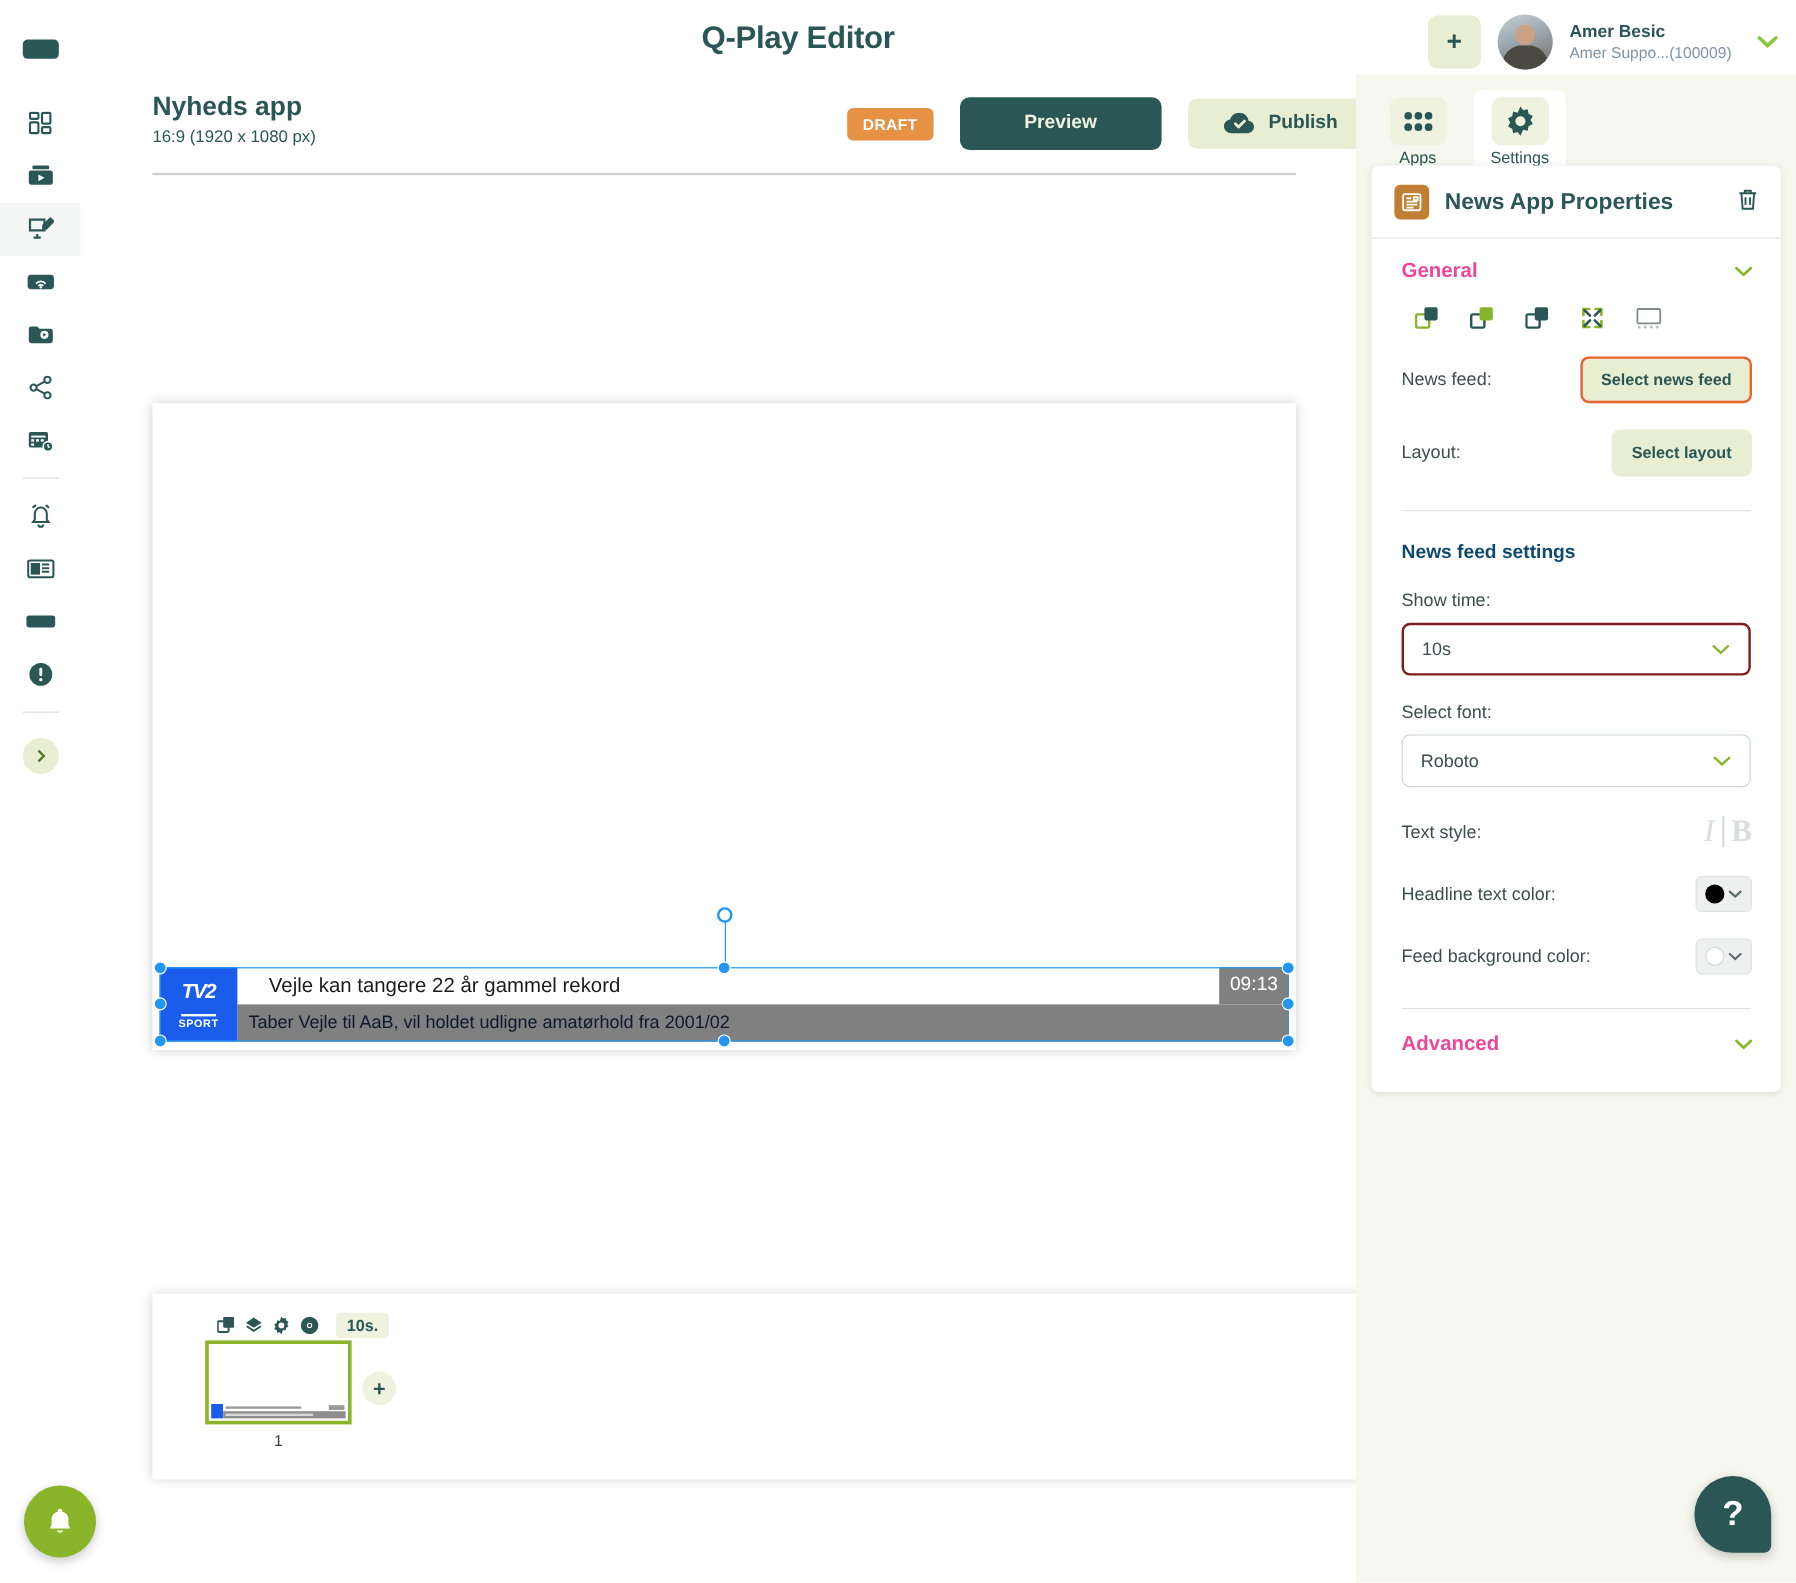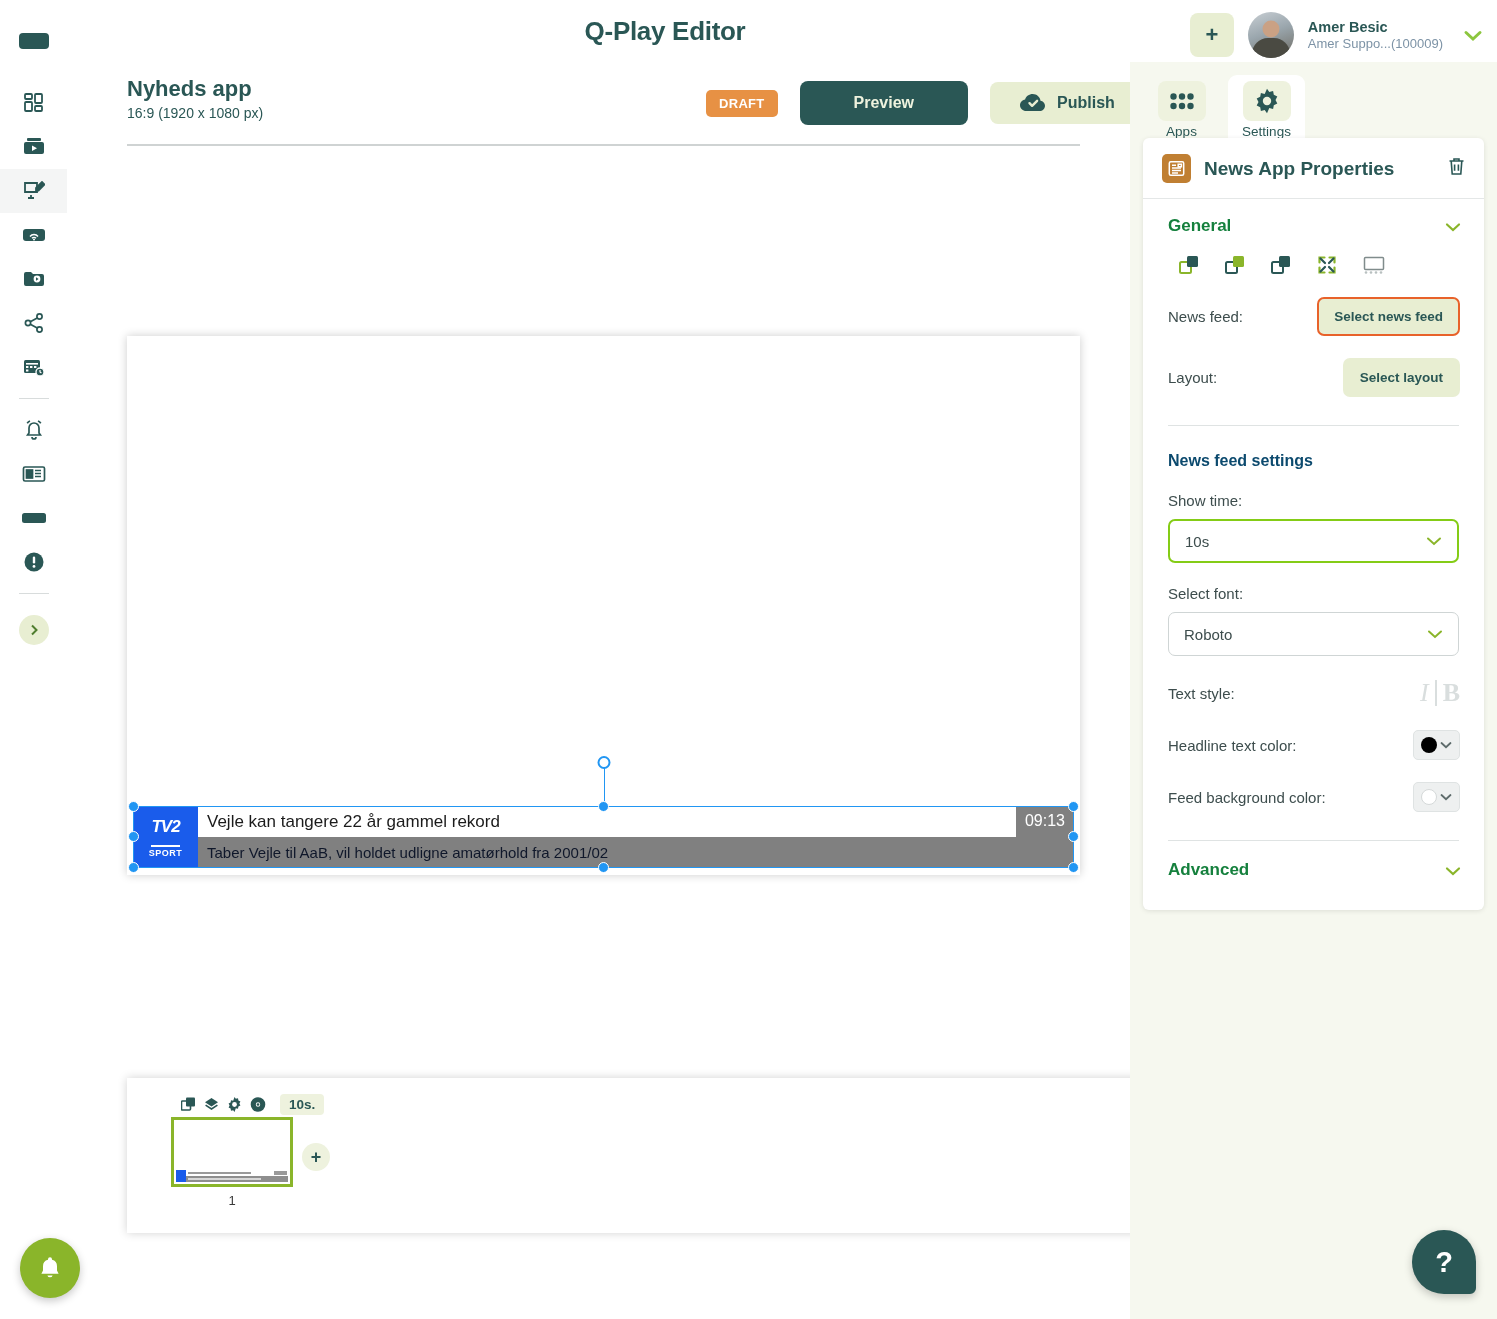--- a/index.html
+++ b/index.html
@@ -98,21 +98,21 @@
     position:absolute; left:0; top:0; width:65px; height:62px; background:#1a5ceb;
     display:flex; flex-direction:column; align-items:center; justify-content:center; gap:1px;
   }
   .tv2 { color:#fff; font-weight:bold; font-style:italic; font-size:17px; letter-spacing:-1px; }
   .tv2 span { display:inline-block; border-bottom:2px solid #fff; padding-bottom:8px;text-align:center; }
   .sporttxt { color:#fff; font-weight:bold; font-size:9px; letter-spacing:.5px; }
   .ticker-head {
     position:absolute; left:65px; top:0; right:0; height:31px; background:#ffffff;
     display:flex; align-items:center;
   }
-  .ticker-head-txt { flex:1; font-size:17px; color:#1b1b1b; padding-left:9px; }
+  .ticker-head-txt { flex:1; font-size:17px; color:#1b1b1b; padding-left:9px;margin-left:17px; }
   .ticker-time { background:#808080; color:#ffffff; font-size:16px; padding:5px 9px 6px; height:31px; display:flex; align-items:center; }
   .ticker-body {
     position:absolute; left:65px; top:31px; right:0; height:31px; background:#808080;
     display:flex; align-items:center;
   }
   .ticker-body-txt { font-size:15px; color:#0f172a; padding-left:9px; }
 
   
   .sel { position:absolute; left:6px; top:470px; width:941px; height:62px; border:1px solid #2196f3; pointer-events:none; }
   .hdl { position:absolute; width:11px; height:11px; border-radius:50%; background:#2196f3; border:1.5px solid #ffffff; }
@@ -177,42 +177,42 @@
   .app-ico {
     width:29px; height:29px; border-radius:5px; background:#c07f32;
     display:flex; align-items:center; justify-content:center; color:#ffffff; flex:none;
   }
   .rcard-title { font-size:19px; font-weight:bold; color:#2a5755; flex:1; }
   .trash { color:#2a5755; cursor:pointer; }
   .sec-head {
     display:flex; align-items:center; justify-content:space-between;
     padding:17px 23px 0 25px;
   }
-  .sec-title { font-size:17px; font-weight:bold; color:#15803d; }
+  .sec-title { font-size:17px; font-weight:bold; color:#ec4899; }
   .chev { color:#8ab52a; font-size:15px; }
   .gen-icons { display:flex; gap:26px; padding:19px 0 0 36px; }
   .row {
     display:flex; align-items:center; justify-content:space-between;
     padding: 0 24px 0 25px; margin-top: 22px;
   }
   .row-lbl { font-size:15px; color:#3d4d4d; }
   .btn-chip {
     background:#e8eed2; color:#2a5755; font-weight:bold; font-size:13.5px;
     padding:12px 17px; border-radius:7px; border:none; cursor:pointer;margin-left:37px;
   }
   .btn-chip.hl { border:2.5px solid #e8622a; padding:10px 15px; }
   .divider { height:1px; background:#dfe3e3; margin:28px 25px 0; }
   .sub-head { font-size:16px; font-weight:bold; color:#0c4a6e; padding:26px 25px 0; }
   .field-lbl { font-size:15px; color:#3d4d4d; padding:22px 25px 0; }
   .select {
     margin:10px 25px 0; height:44px; border-radius:7px; background:#ffffff;
     border:1px solid #cfd5d5; display:flex; align-items:center; justify-content:space-between;
     padding:0 15px; cursor:pointer;
   }
-  .select.focus { border:2px solid #84cc16; }
+  .select.focus { border:2px solid #7f1d1d; }
   .select-val { font-size:15px; color:#3d4d4d; }
   .select-chev { color:#8ab52a; font-size:14px; }
   .textstyle { display:flex; align-items:center; gap:6px; color:#d9dede; font-size:26px; }
   .textstyle .it { font-style:italic; font-family:"Liberation Serif", serif; }
   .textstyle .bar { width:2px; height:26px; background:#d9dede; }
   .textstyle .bo { font-weight:bold; font-family:"Liberation Serif", serif; }
   .colorbox {
     width:47px; height:30px; border-radius:5px; background:#eef0f0; border:1px solid #dfe3e3;
     display:flex; align-items:center; justify-content:center; gap:3px; cursor:pointer;
   }

